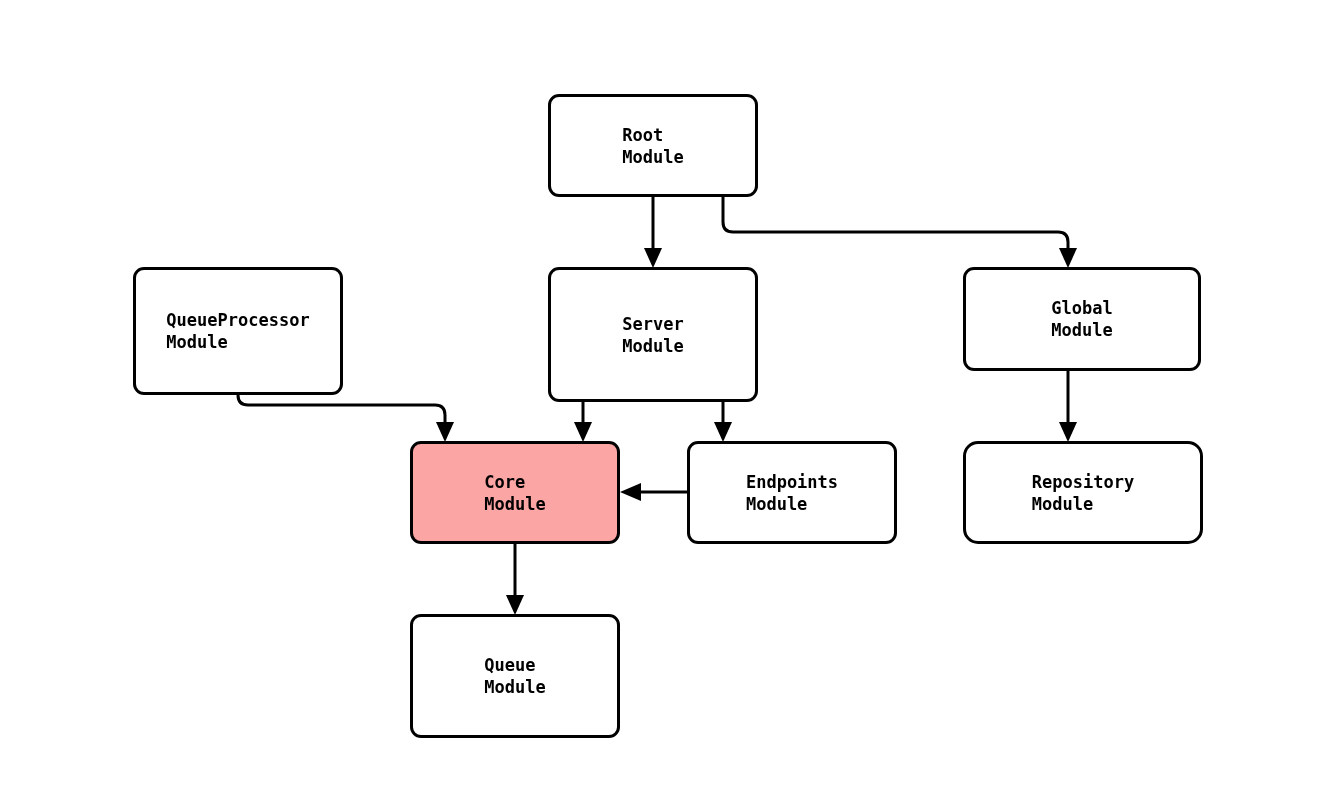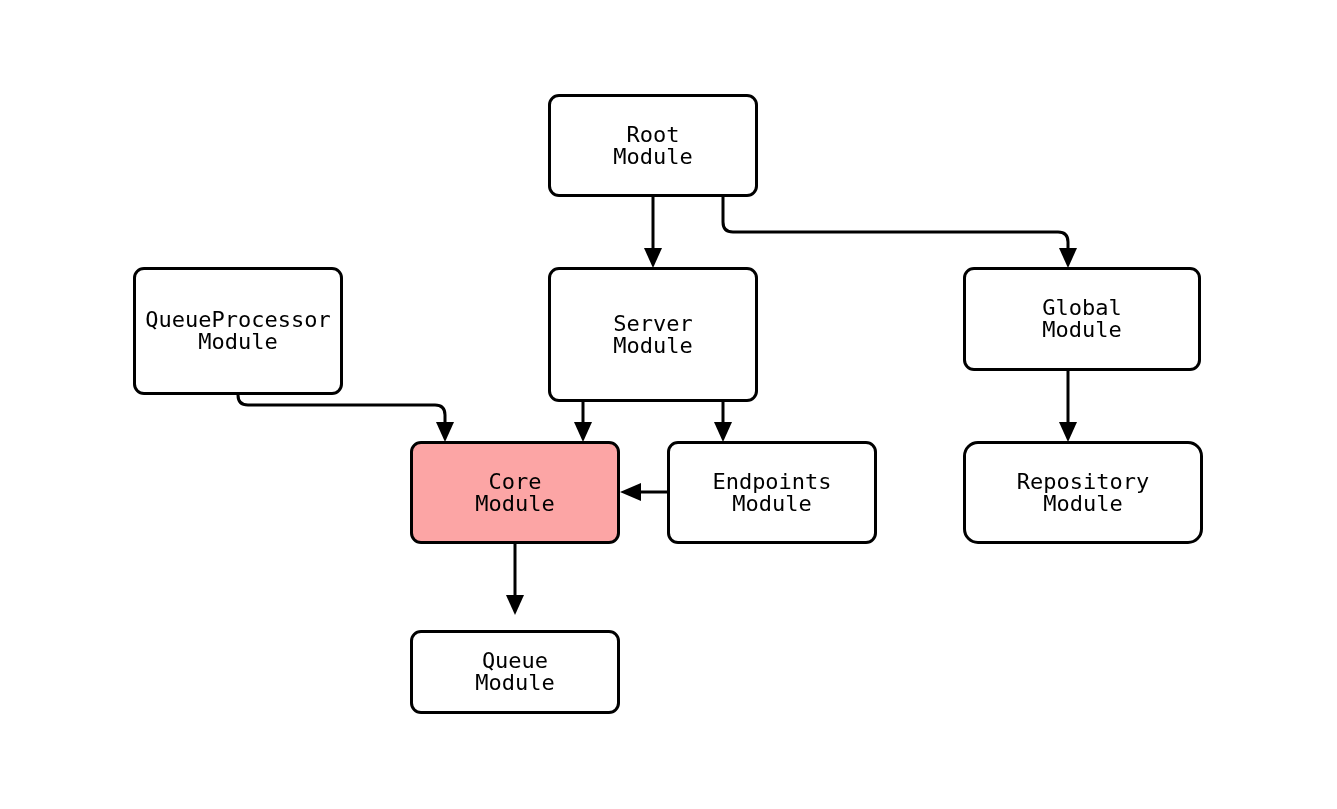--- a/index.html
+++ b/index.html
@@ -36,25 +36,25 @@
     border: 3px solid #000000;
     border-radius: 11px;
     display: flex;
     flex-direction: column;
     align-items: center;
     justify-content: center;
     z-index: 2;
   }
   .node-label {
     font-family: "DejaVu Sans Mono", "Liberation Mono", monospace;
-    font-size: 22px;
-    font-weight: 400;
+    font-size: 17px;
+    font-weight: 700;
     line-height: 22px;
     color: #000000;
-    text-align: center;
+    text-align: left;
     white-space: pre;
     letter-spacing: 0px;
   }
   .edge-path {
     fill: none;
     stroke: #000000;
     stroke-width: 3;
     stroke-linecap: butt;
     stroke-linejoin: round;
   }
@@ -103,27 +103,27 @@
 Module</div>
       </div>
       <div class="node-box" style="left: 963px; top: 267px; width: 238px; height: 104px; border-color: rgb(0, 0, 0); background: rgb(255, 255, 255);">
         <div class="node-label">Global
 Module</div>
       </div>
       <div class="node-box" style="left: 410px; top: 441px; width: 210px; height: 103px; border-color: rgb(0, 0, 0); background: #fca5a5;">
         <div class="node-label">Core
 Module</div>
       </div>
-      <div class="node-box" style="left: 667px; top: 441px; width: 210px; height: 103px; border-color: rgb(0, 0, 0); background: rgb(255, 255, 255);">
+      <div class="node-box" style="left: 687px; top: 441px; width: 210px; height: 103px; border-color: rgb(0, 0, 0); background: rgb(255, 255, 255);">
         <div class="node-label">Endpoints
 Module</div>
       </div>
       <div class="node-box" style="left: 963px; top: 441px; width: 240px; height: 103px; border-color: rgb(0, 0, 0); background: rgb(255, 255, 255); border-radius: 15px;">
         <div class="node-label">Repository
 Module</div>
       </div>
-      <div class="node-box" style="left: 410px; top: 614px; width: 210px; height: 84px; border-color: rgb(0, 0, 0); background: rgb(255, 255, 255); margin-top: 16px;">
+      <div class="node-box" style="left: 410px; top: 614px; width: 210px; height: 124px; border-color: rgb(0, 0, 0); background: rgb(255, 255, 255);">
         <div class="node-label">Queue
 Module</div>
       </div>
     </div>
 
 </div>
 
 </body></html>

